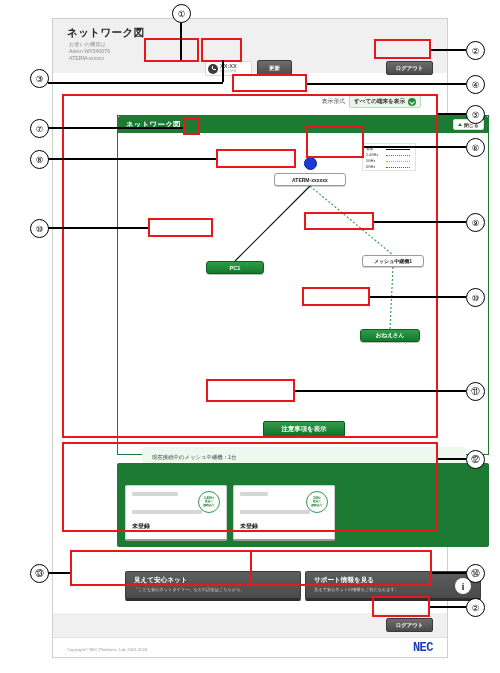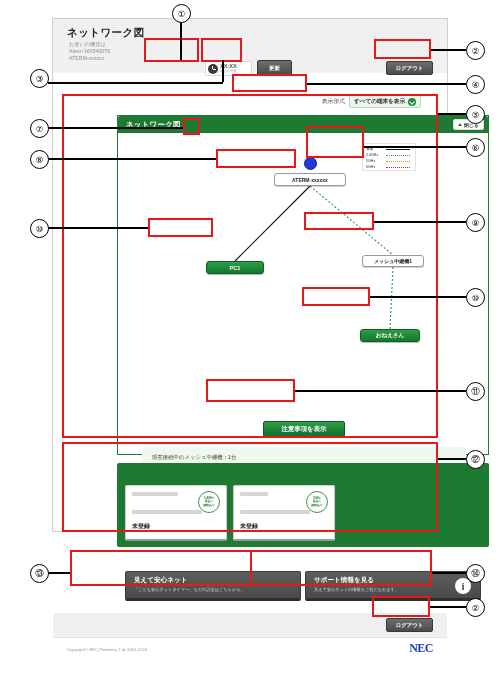--- a/index.html
+++ b/index.html
@@ -5,21 +5,21 @@
   html,body{margin:0;padding:0;}
   body{
     width:500px;height:673px;background:#ffffff;
     font-family:"Liberation Sans","DejaVu Sans",sans-serif;
     -webkit-font-smoothing:antialiased;
   }
   #root{position:relative;width:500px;height:673px;overflow:hidden;background:#fff;}
 
   
   .page-frame{
-    position:absolute;left:52px;top:18px;width:396px;height:514px;
+    position:absolute;left:52px;top:18px;width:396px;height:640px;
     background:#ffffff;border:1px solid #cfcfcf;box-sizing:border-box;
   }
 
   
   .hdr{
     position:absolute;left:0;top:0;width:100%;height:54px;
     background:#f0f0f0;box-sizing:border-box;
   }
   .hdr-title{
     position:absolute;left:14px;top:7px;font-size:10.5px;font-weight:bold;color:#222;
@@ -161,21 +161,21 @@
     position:absolute;right:9px;top:6px;width:16px;height:16px;border-radius:50%;
     background:#fff;display:flex;align-items:center;justify-content:center;
     color:#4a4a4a;font-size:11px;font-weight:bold;font-family:"Liberation Serif",serif;
   }
 
   
   .foot-grey{position:absolute;left:0;top:594px;width:100%;height:24px;background:#f0f0f0;}
   .logout-foot{position:absolute;right:14px;top:599px;}
   .foot-line{position:absolute;left:0;top:618px;width:100%;height:1px;background:#e2e2e2;}
   .copyright{position:absolute;left:14px;top:628px;font-size:4.2px;color:#9a9a9a;}
-  .nec-logo{position:absolute;right:14px;top:622px;font-size:12px;font-weight:bold;color:#1a3fae;letter-spacing:-.5px;font-family:Liberation Serif, serif;}
+  .nec-logo{position:absolute;right:14px;top:622px;font-size:12px;font-weight:bold;color:#1a3fae;letter-spacing:-.5px;font-family:Liberation Mono, monospace;}
 
   
   .hl{position:absolute;border:2px solid #e8171a;box-sizing:border-box;pointer-events:none;}
   .lead{position:absolute;background:#000;height:1.6px;pointer-events:none;}
   .lead-v{position:absolute;background:#000;width:1.6px;pointer-events:none;}
   .cal{
     position:absolute;width:17px;height:17px;border-radius:50%;border:1.3px solid #000;
     background:#fff;display:flex;align-items:center;justify-content:center;
     font-size:8.5px;color:#000;font-family:"DejaVu Sans",sans-serif;pointer-events:none;
   }

